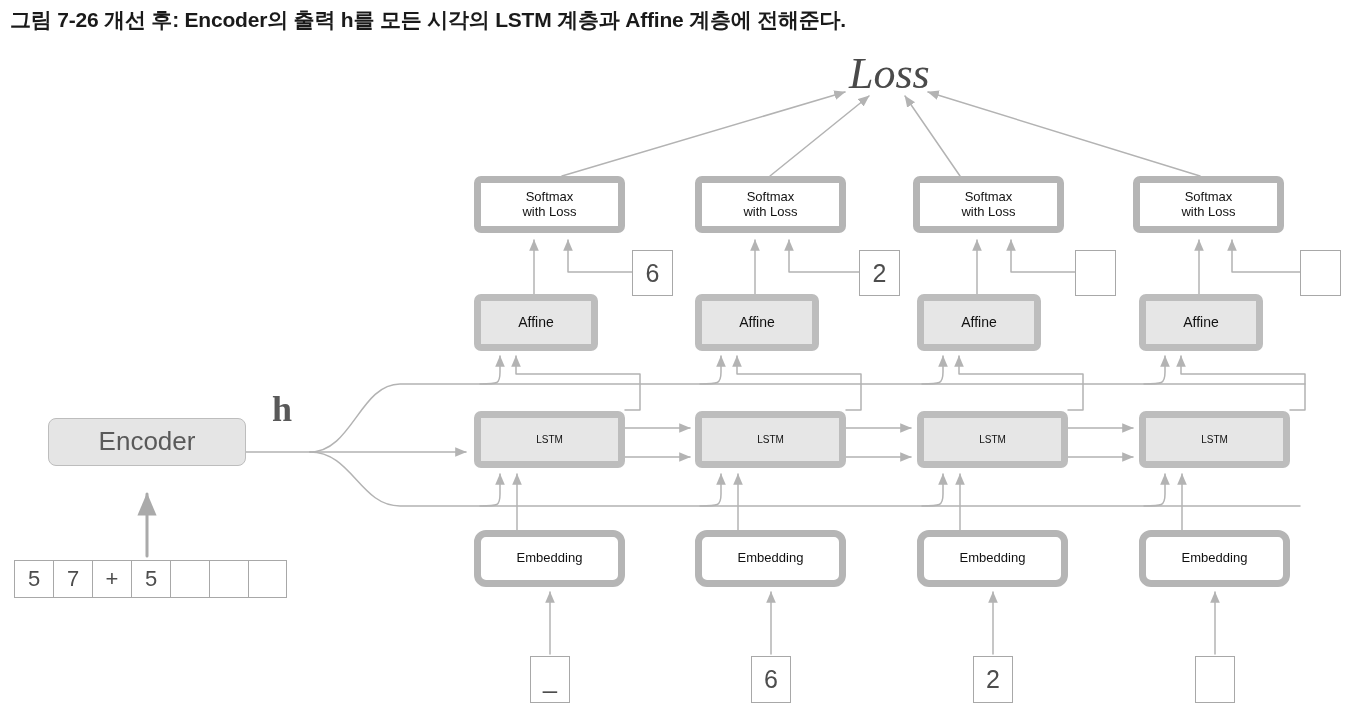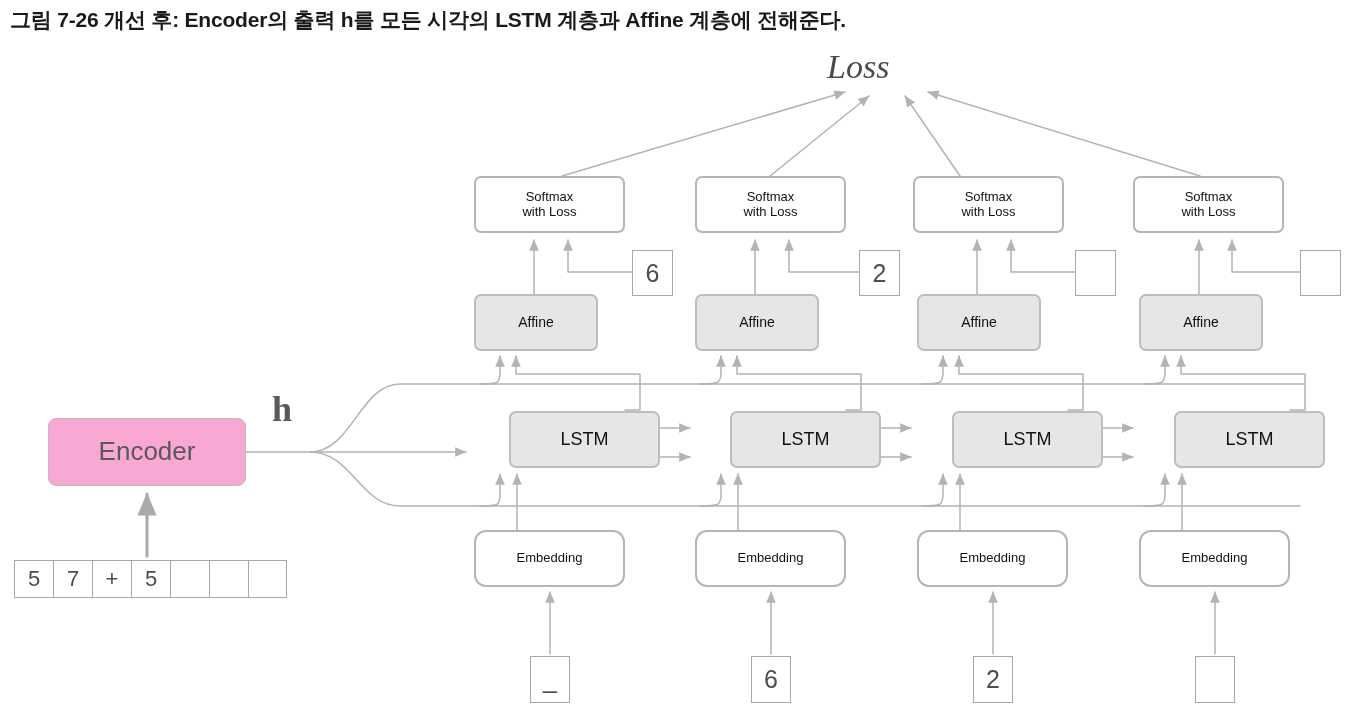--- a/index.html
+++ b/index.html
@@ -19,37 +19,37 @@
     font-size:21px; font-weight:bold; color:#1a1a1a;
     letter-spacing:-0.2px; white-space:nowrap;
   }
 
   
   .node {
     position:absolute;
     box-sizing:border-box;
     display:flex; align-items:center; justify-content:center;
     text-align:center;
-    border:2px solid #4c1d95;
+    border:7px solid #4c1d95;
     border-radius:7px;
     color:#111;
     line-height:1.15;
   }
   .node.gray  { background:#e6e6e6; border-color:#bdbdbd; }
   .node.white { background:#ffffff; border-color:#b5b5b5; }
 
   .softmax  { width:151px; height:57px; font-size:13px; }
   .affine   { width:124px; height:57px; font-size:14px; }
-  .lstm     { width:151px; height:57px; font-size:18px;margin-left:35px; }
+  .lstm     { width:151px; height:57px; font-size:10px; }
   .embed    { width:151px; height:57px; font-size:13px;border-radius:12px; }
 
   .encoder {
-    width:198px; height:68px;
+    width:198px; height:48px;
     font-size:26px; color:#595959;
-    background:#f9a8d4; border:1px solid #bdbdbd; border-radius:8px;
+    background:#e5e5e5; border:1px solid #bdbdbd; border-radius:8px;
   }
 
   
   .cell {
     position:absolute; box-sizing:border-box;
     border:1px solid #a8a8a8; background:#ffffff;
     display:flex; align-items:center; justify-content:center;
     color:#4d4d4d; font-size:25px;
   }
   .tok-out { width:41px; height:46px; }
@@ -62,23 +62,23 @@
     width:39px; height:38px;
     border:1px solid #a8a8a8; border-right:none;
     background:#fff;
     display:flex; align-items:center; justify-content:center;
     color:#4d4d4d; font-size:22px;
   }
   .strip .scell:last-child { border-right:1px solid #a8a8a8; }
 
   
   .loss-label {
-    position:absolute; left:827px; top:48px;
+    position:absolute; left:849px; top:48px;
     font-family:"Liberation Serif", serif;
-    font-style:italic; font-size:34px; color:#4a4a4a;
+    font-style:italic; font-size:44px; color:#4a4a4a;
   }
   .h-label {
     position:absolute; left:272px; top:388px;
     font-family:"Liberation Serif", serif;
     font-weight:bold; font-size:36px; color:#595959;
   }
 </style>
 </head>
 <body>
 

